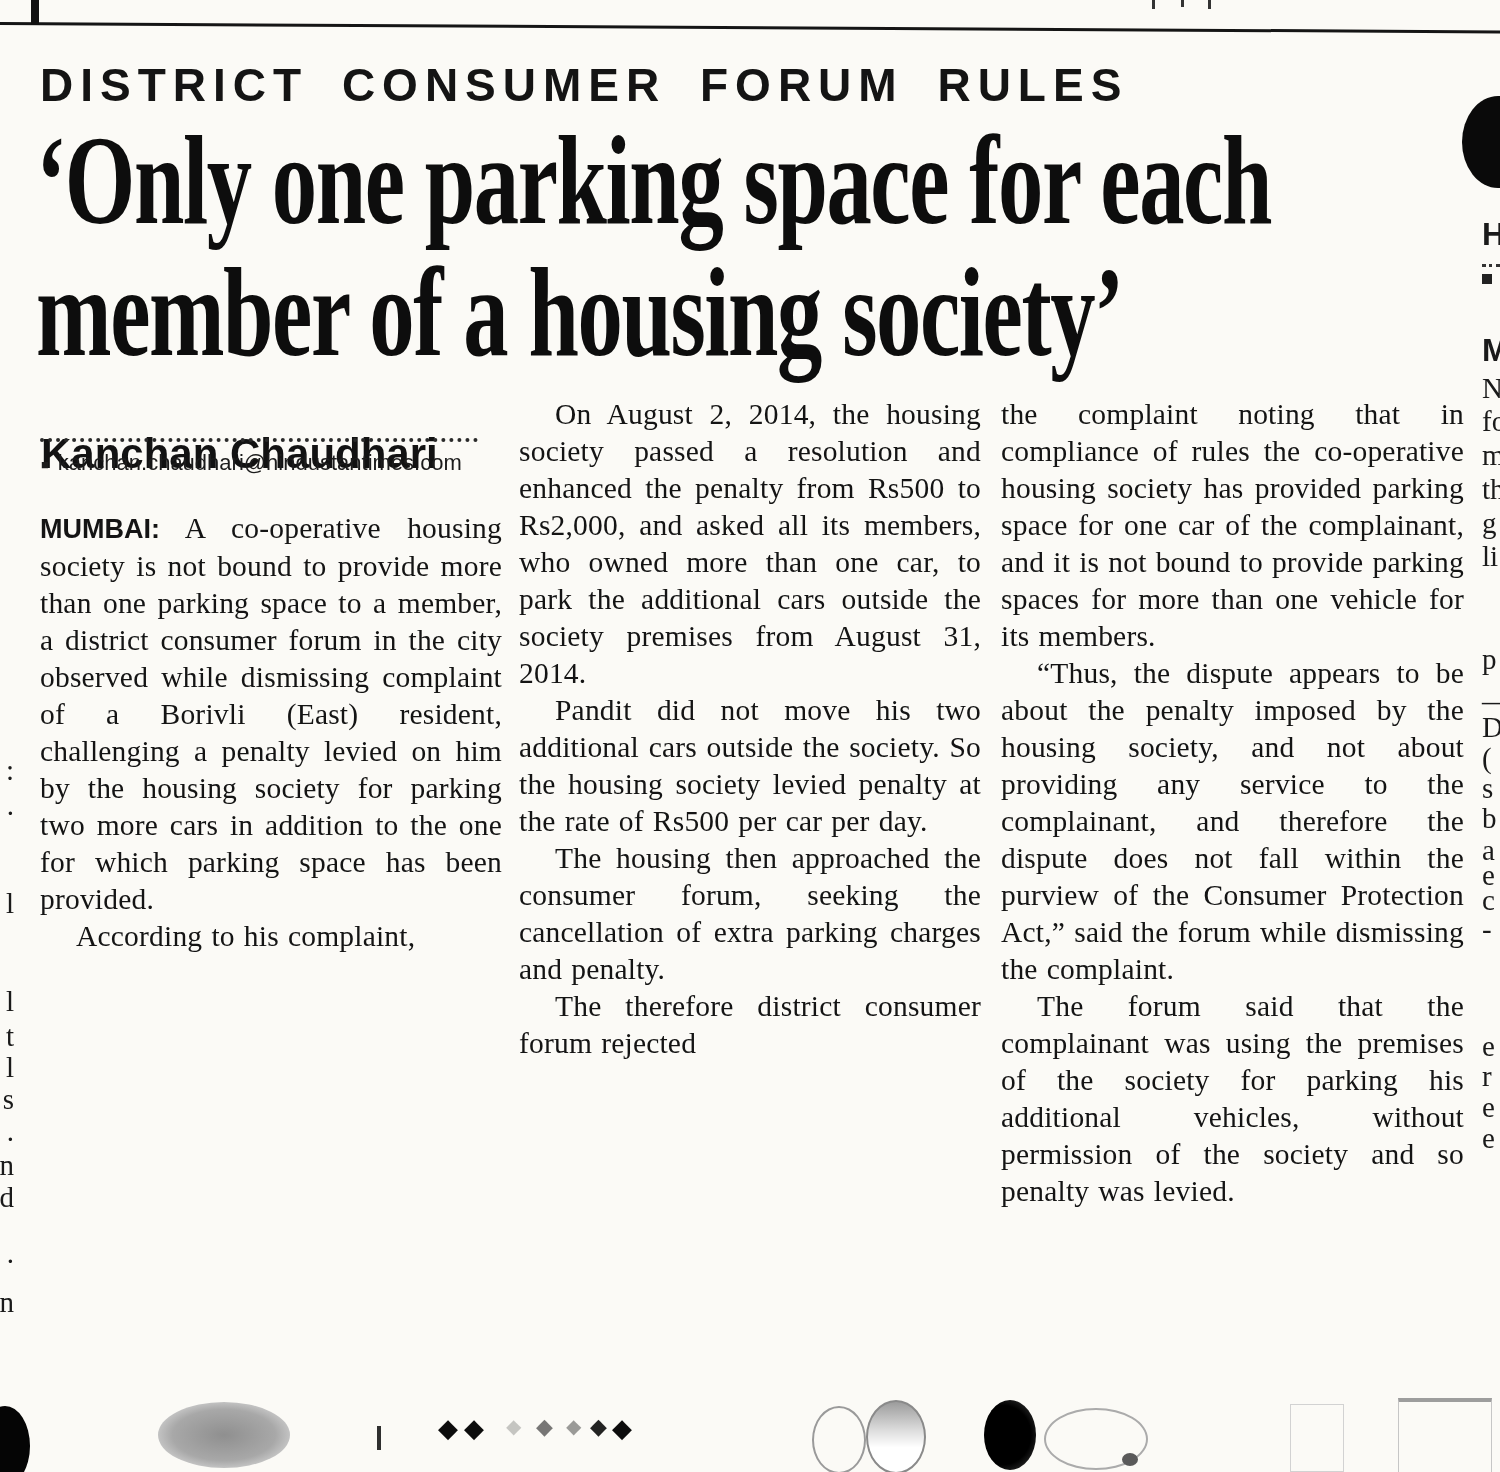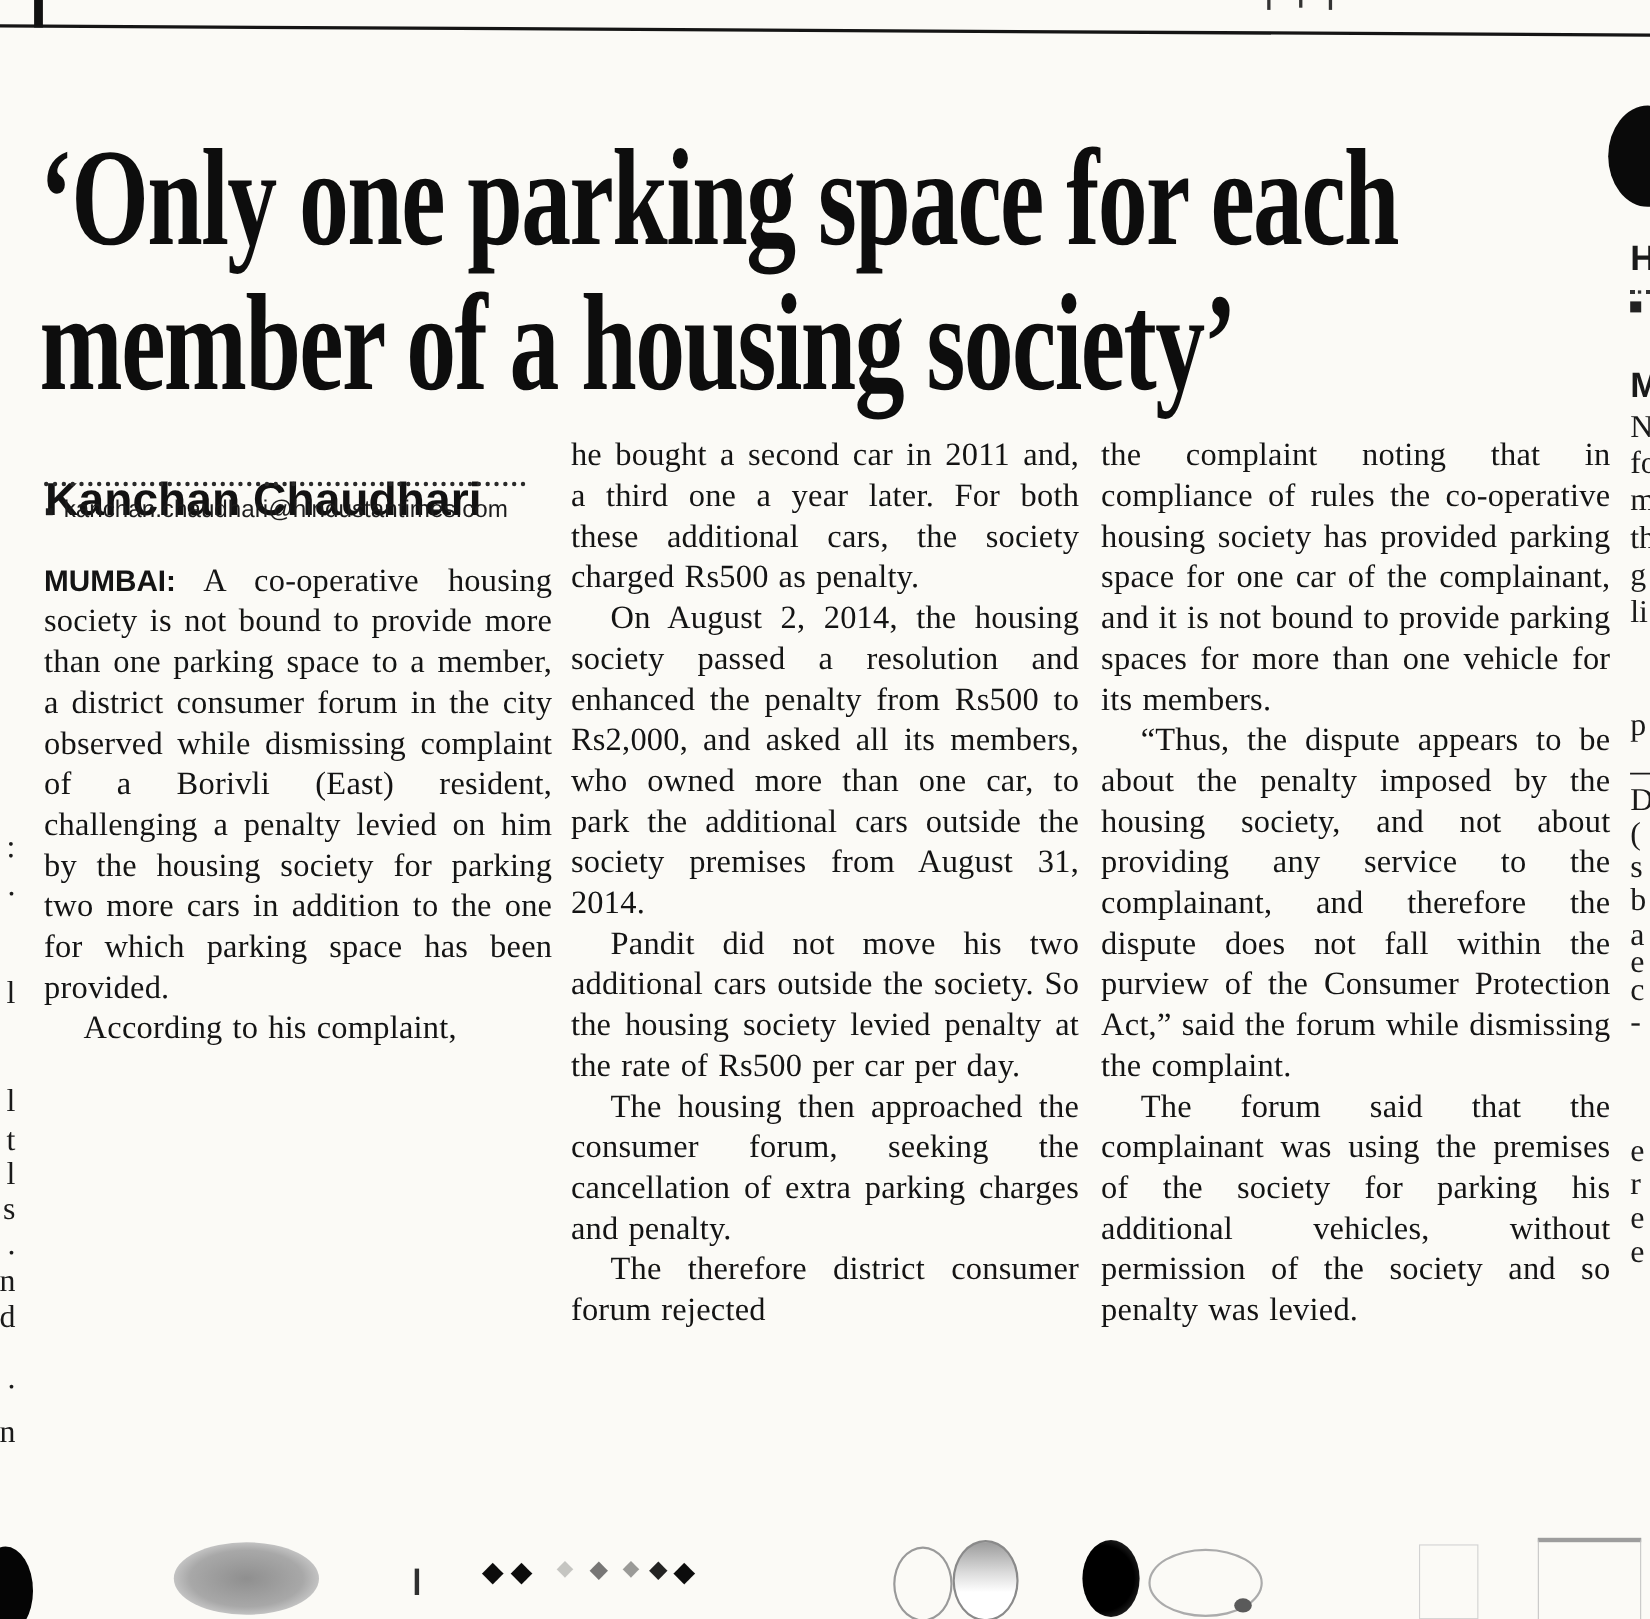--- a/index.html
+++ b/index.html
@@ -89,38 +89,38 @@
 <body>
 
 <div class="page">
 
   <div class="top-rule"></div>
   <div class="top-left-bar"></div>
   <div class="top-right-tick" style="left:1152px;top:0;width:3px;height:9px;"></div>
   <div class="top-right-tick" style="left:1181px;top:0;width:3px;height:7px;"></div>
   <div class="top-right-tick" style="left:1208px;top:0;width:3px;height:9px;"></div>
 
+  <div class="kicker">DISTRICT CONSUMER FORUM RULES</div>
 
   <div class="headline-line hl1">‘Only one parking space for each</div>
   <div class="headline-line hl2">member of a housing society’</div>
 
   <div class="byline-name">Kanchan Chaudhari</div>
   <div class="byline-rule"></div>
   <div class="byline-email">
     <span class="byline-bullet">■</span>
     <span>kanchan.chaudhari@hindustantimes.com</span>
   </div>
 
   <div class="col col1">
     <p><span class="dateline">MUMBAI:</span><span> A co-operative housing society is not bound to provide more than one parking space to a member, a district consumer forum in the city observed while dismissing complaint of a Borivli (East) resident, challenging a penalty levied on him by the housing society for parking two more cars in addition to the one for which parking space has been provided.</span></p>
     <p class="indent">According to his complaint,</p>
   </div>
 
   <div class="col col2">
-    <p>he bought a second car in 2011 and, a third one a year later. For both these additional cars, the society charged Rs500 as penalty.</p>
     <p class="indent">On August 2, 2014, the housing society passed a resolution and enhanced the penalty from Rs500 to Rs2,000, and asked all its members, who owned more than one car, to park the additional cars outside the society premises from August 31, 2014.</p>
     <p class="indent">Pandit did not move his two additional cars outside the society. So the housing society levied penalty at the rate of Rs500 per car per day.</p>
     <p class="indent">The housing then approached the consumer forum, seeking the cancellation of extra parking charges and penalty.</p>
     <p class="indent">The therefore district consumer forum rejected</p>
   </div>
 
   <div class="col col3">
     <p>the complaint noting that in compliance of rules the co-operative housing society has provided parking space for one car of the complainant, and it is not bound to provide parking spaces for more than one vehicle for its members.</p>
     <p class="indent">“Thus, the dispute appears to be about the penalty imposed by the housing society, and not about providing any service to the complainant, and therefore the dispute does not fall within the purview of the Consumer Protection Act,” said the forum while dismissing the complaint.</p>
     <p class="indent">The forum said that the complainant was using the premises of the society for parking his additional vehicles, without permission of the society and so penalty was levied.</p>

